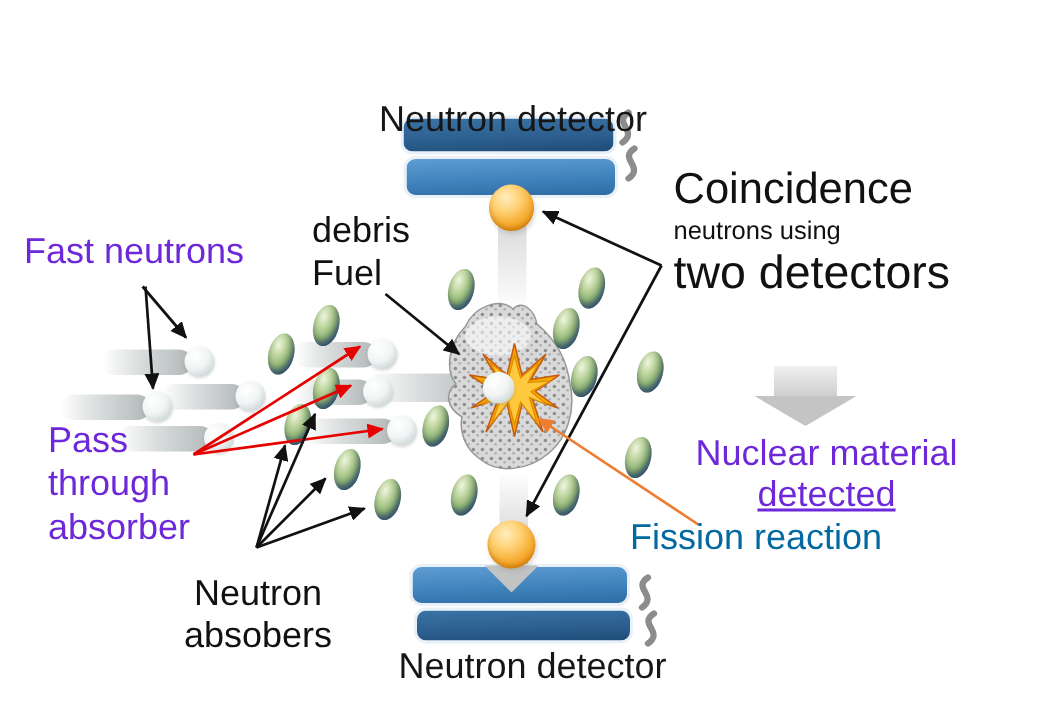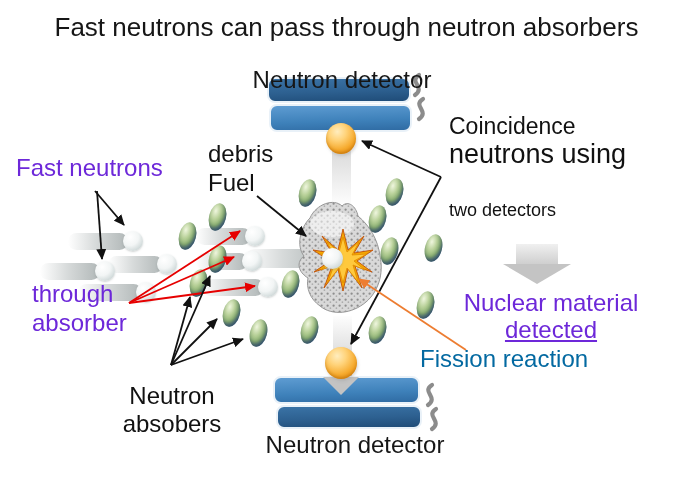--- a/index.html
+++ b/index.html
@@ -49,21 +49,20 @@
   .block-head{width:0;height:0;border-left:34px solid transparent;border-right:34px solid transparent;border-top:20px solid #c4c4c4;}
 
   .z1{z-index:1}.z2{z-index:2}.z3{z-index:3}.z4{z-index:4}.z5{z-index:5}.z6{z-index:6}.z7{z-index:7}
   svg.overlay{left:0;top:0;pointer-events:none;}
 </style>
 </head>
 <body>
 
 <div class="stage">
 
-  <div class="abs title z7">Fast neutrons can pass through neutron absorbers</div>
 
   <div class="abs det-label z7" style="left:237px;top:66px;">Neutron detector</div>
   <svg class="abs z3" style="left:403px;top:72px;" width="26" height="52" viewBox="0 0 26 52">
     <path d="M16,3 C5,10 23,15 12,23" stroke="#8c8c8c" stroke-width="4.2" fill="none" stroke-linecap="round"></path>
     <path d="M20,27 C9,34 27,39 16,47" stroke="#8c8c8c" stroke-width="4.2" fill="none" stroke-linecap="round"></path>
   </svg>
   <div class="abs bar dark z3" style="left:267px;top:77px;width:144px;height:26px;"></div>
   <div class="abs bar light z3" style="left:269px;top:104px;width:143px;height:28px;"></div>
   <div class="abs tri-up z2" style="left:324px;top:113px;"></div>
   <div class="abs shaft-up z2" style="left:332px;top:129px;height:76px;"></div>
@@ -167,33 +166,34 @@
   </svg>
 
   <div class="abs lbl red z7" style="left:16px;top:153px;">Fast neutrons</div>
 
   <div class="abs z7" style="left:208px;top:139px;">
     <div class="lbl">debris</div>
     <div class="lbl">Fuel</div>
   </div>
 
   <div class="abs z7" style="left:32px;top:279px;">
+    <div class="lbl red">Pass</div>
     <div class="lbl red">through</div>
     <div class="lbl red">absorber</div>
   </div>
 
   <div class="abs z7" style="left:108px;top:382px;width:128px;text-align:center;">
     <div class="lbl" style="line-height:28px;">Neutron</div>
     <div class="lbl" style="line-height:28px;">absobers</div>
   </div>
 
   <div class="abs z7" style="left:449px;top:112px;">
-    <div class="lbl" style="font-size:23px;line-height:28px;">Coincidence</div>
-    <div class="lbl" style="font-size:27px;line-height:28px;">neutrons using</div>
-    <div class="lbl" style="font-size:18px;line-height:28px;margin-top:28px;">two detectors</div>
+    <div class="lbl" style="font-size:29px;line-height:28px;">Coincidence</div>
+    <div class="lbl" style="font-size:17px;line-height:28px;">neutrons using</div>
+    <div class="lbl" style="font-size:31px;line-height:28px;">two detectors</div>
   </div>
 
   <div class="abs z7" style="left:445px;top:289px;width:212px;text-align:center;">
     <div class="lbl red" style="line-height:27px;">Nuclear material</div>
     <div class="lbl red" style="line-height:27px;text-decoration:underline;">detected</div>
   </div>
 
   <div class="abs lbl orange-text z7" style="left:420px;top:344px;">Fission reaction</div>
 
 </div>

